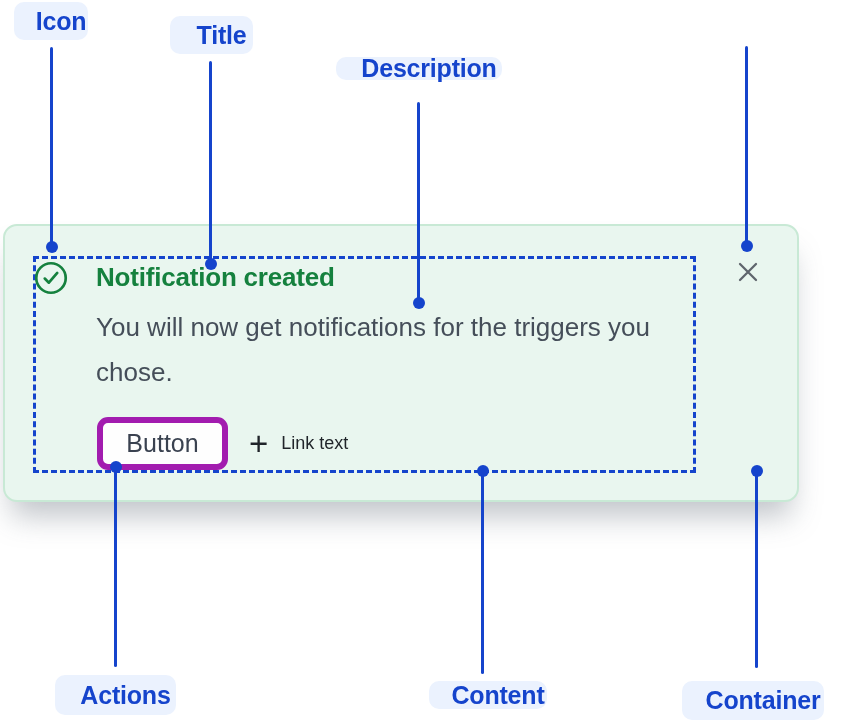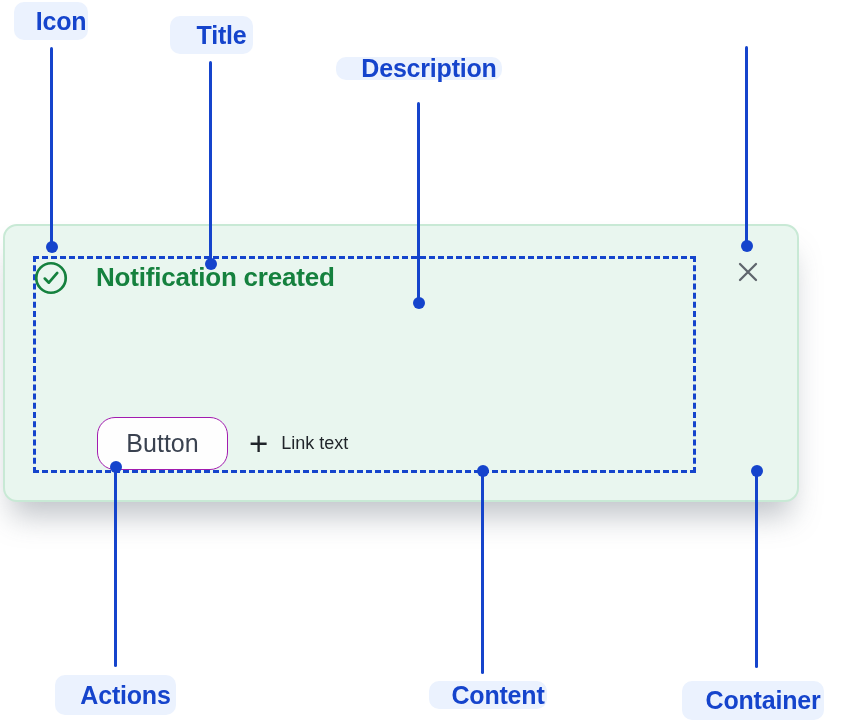--- a/index.html
+++ b/index.html
@@ -73,22 +73,22 @@
     font-size: 26px;
     line-height: 45px;
     color: #454E59;
   }
 
   .action-button {
     position: absolute;
     left: 97px; top: 417px;
     width: 131px; height: 53px;
     background: #FEFEFE;
-    border: 1px solid #a21caf;
-    border-radius: 18px;
+    border: 6px solid #a21caf;
+    border-radius: 11px;
     font-family: "Liberation Sans", sans-serif;
     font-size: 25px;
     color: #3A4250;
     display: flex;
     align-items: center;
     justify-content: center;
     cursor: pointer;
   }
   .link-action {
     position: absolute;
@@ -128,20 +128,21 @@
 
   <span class="success-icon">
     <svg width="34" height="34" viewBox="0 0 24 24" fill="none">
       <circle cx="12" cy="12" r="10.4" stroke="#15813E" stroke-width="1.9"></circle>
       <path d="M7.6 12.4l2.9 2.9 5.9-6.9" stroke="#15813E" stroke-width="1.9" stroke-linecap="round" stroke-linejoin="round" fill="none"></path>
     </svg>
   </span>
 
   <div class="card-title">Notification created</div>
 
+  <div class="card-desc">You will now get notifications for the triggers you chose.</div>
 
   <button class="action-button">
     <span>Button</span>
   </button>
 
   <a class="link-action">
     <span class="plus-glyph">+</span>
     <span class="link-label">Link text</span>
   </a>
 

